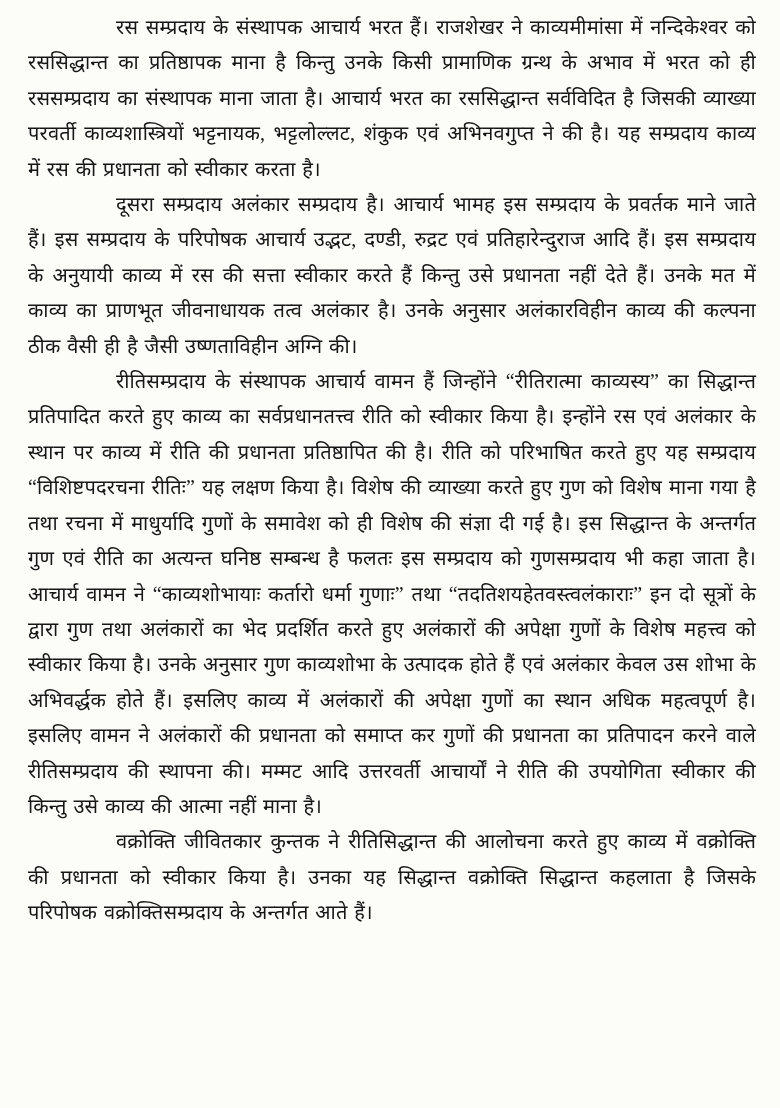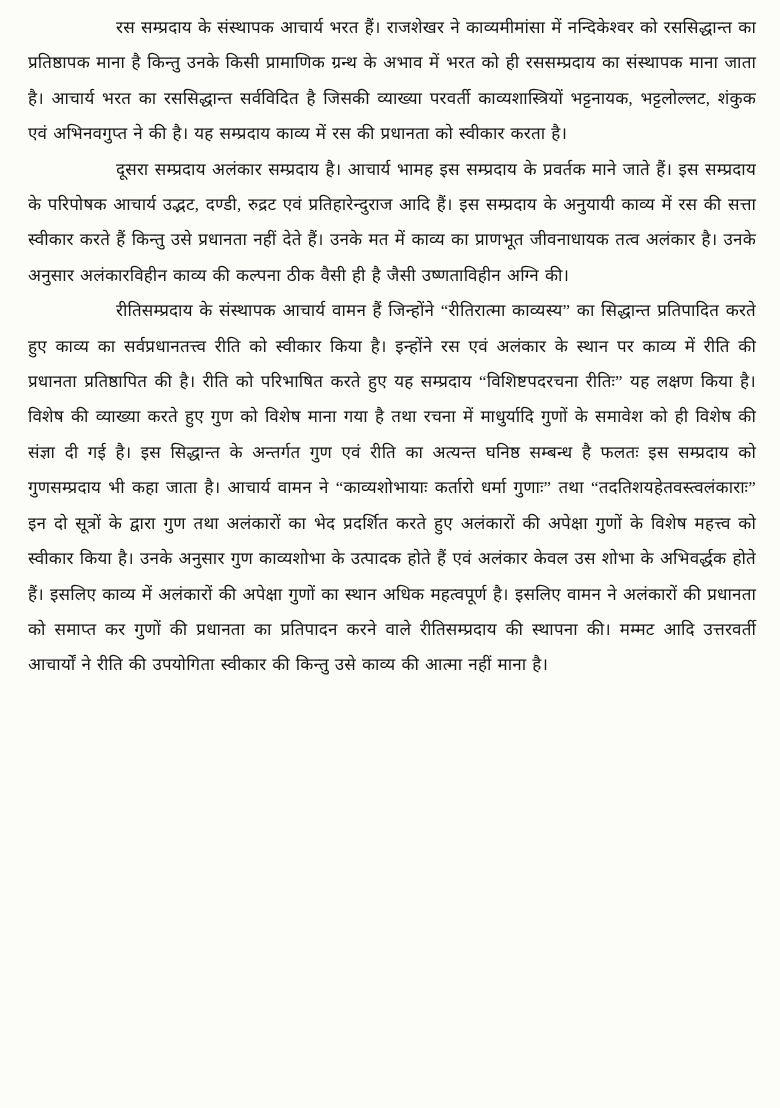--- a/index.html
+++ b/index.html
@@ -13,33 +13,34 @@
     overflow: hidden;
   }
   .page {
     box-sizing: border-box;
     width: 780px;
     height: 1108px;
     padding: 10px 24px 8px 28px;
     background: #fcfcf9;
     color: #161616;
     font-family: "Liberation Serif", "DejaVu Serif", serif;
-    font-size: 17px;
+    font-size: 20px;
     line-height: 35.4px;
     font-weight: 500;
   }
   .page p {
     margin: 0;
     padding: 0;
     text-align: justify;
     text-indent: 88px;
     letter-spacing: 0.2px;
     word-spacing: 1.5px;
   }
 </style>
 </head>
 <body>
 
 <div class="page">
   <p>रस सम्प्रदाय के संस्थापक आचार्य भरत हैं। राजशेखर ने काव्यमीमांसा में नन्दिकेश्वर को रससिद्धान्त का प्रतिष्ठापक माना है किन्तु उनके किसी प्रामाणिक ग्रन्थ के अभाव में भरत को ही रससम्प्रदाय का संस्थापक माना जाता है। आचार्य भरत का रससिद्धान्त सर्वविदित है जिसकी व्याख्या परवर्ती काव्यशास्त्रियों भट्टनायक, भट्टलोल्लट, शंकुक एवं अभिनवगुप्त ने की है। यह सम्प्रदाय काव्य में रस की प्रधानता को स्वीकार करता है।</p>
   <p>दूसरा सम्प्रदाय अलंकार सम्प्रदाय है। आचार्य भामह इस सम्प्रदाय के प्रवर्तक माने जाते हैं। इस सम्प्रदाय के परिपोषक आचार्य उद्भट, दण्डी, रुद्रट एवं प्रतिहारेन्दुराज आदि हैं। इस सम्प्रदाय के अनुयायी काव्य में रस की सत्ता स्वीकार करते हैं किन्तु उसे प्रधानता नहीं देते हैं। उनके मत में काव्य का प्राणभूत जीवनाधायक तत्व अलंकार है। उनके अनुसार अलंकारविहीन काव्य की कल्पना ठीक वैसी ही है जैसी उष्णताविहीन अग्नि की।</p>
   <p>रीतिसम्प्रदाय के संस्थापक आचार्य वामन हैं जिन्होंने “रीतिरात्मा काव्यस्य” का सिद्धान्त प्रतिपादित करते हुए काव्य का सर्वप्रधानतत्त्व रीति को स्वीकार किया है। इन्होंने रस एवं अलंकार के स्थान पर काव्य में रीति की प्रधानता प्रतिष्ठापित की है। रीति को परिभाषित करते हुए यह सम्प्रदाय “विशिष्टपदरचना रीतिः” यह लक्षण किया है। विशेष की व्याख्या करते हुए गुण को विशेष माना गया है तथा रचना में माधुर्यादि गुणों के समावेश को ही विशेष की संज्ञा दी गई है। इस सिद्धान्त के अन्तर्गत गुण एवं रीति का अत्यन्त घनिष्ठ सम्बन्ध है फलतः इस सम्प्रदाय को गुणसम्प्रदाय भी कहा जाता है। आचार्य वामन ने “काव्यशोभायाः कर्तारो धर्मा गुणाः” तथा “तदतिशयहेतवस्त्वलंकाराः” इन दो सूत्रों के द्वारा गुण तथा अलंकारों का भेद प्रदर्शित करते हुए अलंकारों की अपेक्षा गुणों के विशेष महत्त्व को स्वीकार किया है। उनके अनुसार गुण काव्यशोभा के उत्पादक होते हैं एवं अलंकार केवल उस शोभा के अभिवर्द्धक होते हैं। इसलिए काव्य में अलंकारों की अपेक्षा गुणों का स्थान अधिक महत्वपूर्ण है। इसलिए वामन ने अलंकारों की प्रधानता को समाप्त कर गुणों की प्रधानता का प्रतिपादन करने वाले रीतिसम्प्रदाय की स्थापना की। मम्मट आदि उत्तरवर्ती आचार्यों ने रीति की उपयोगिता स्वीकार की किन्तु उसे काव्य की आत्मा नहीं माना है।</p>
+  <p>वक्रोक्ति जीवितकार कुन्तक ने रीतिसिद्धान्त की आलोचना करते हुए काव्य में वक्रोक्ति की प्रधानता को स्वीकार किया है। उनका यह सिद्धान्त वक्रोक्ति सिद्धान्त कहलाता है जिसके परिपोषक वक्रोक्तिसम्प्रदाय के अन्तर्गत आते हैं।</p>
 </div>
 
 </body></html>

